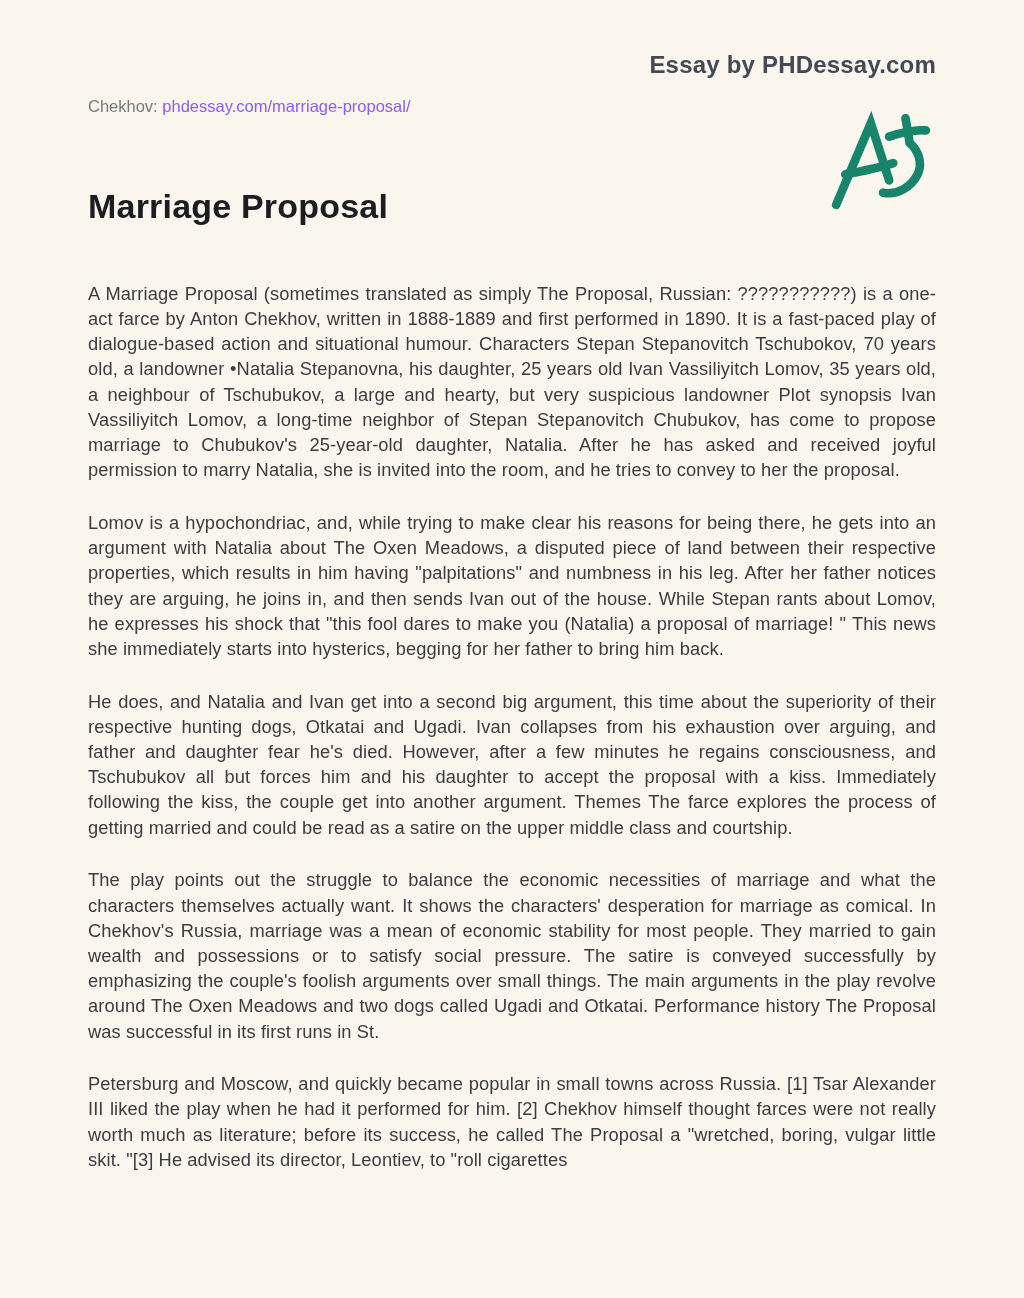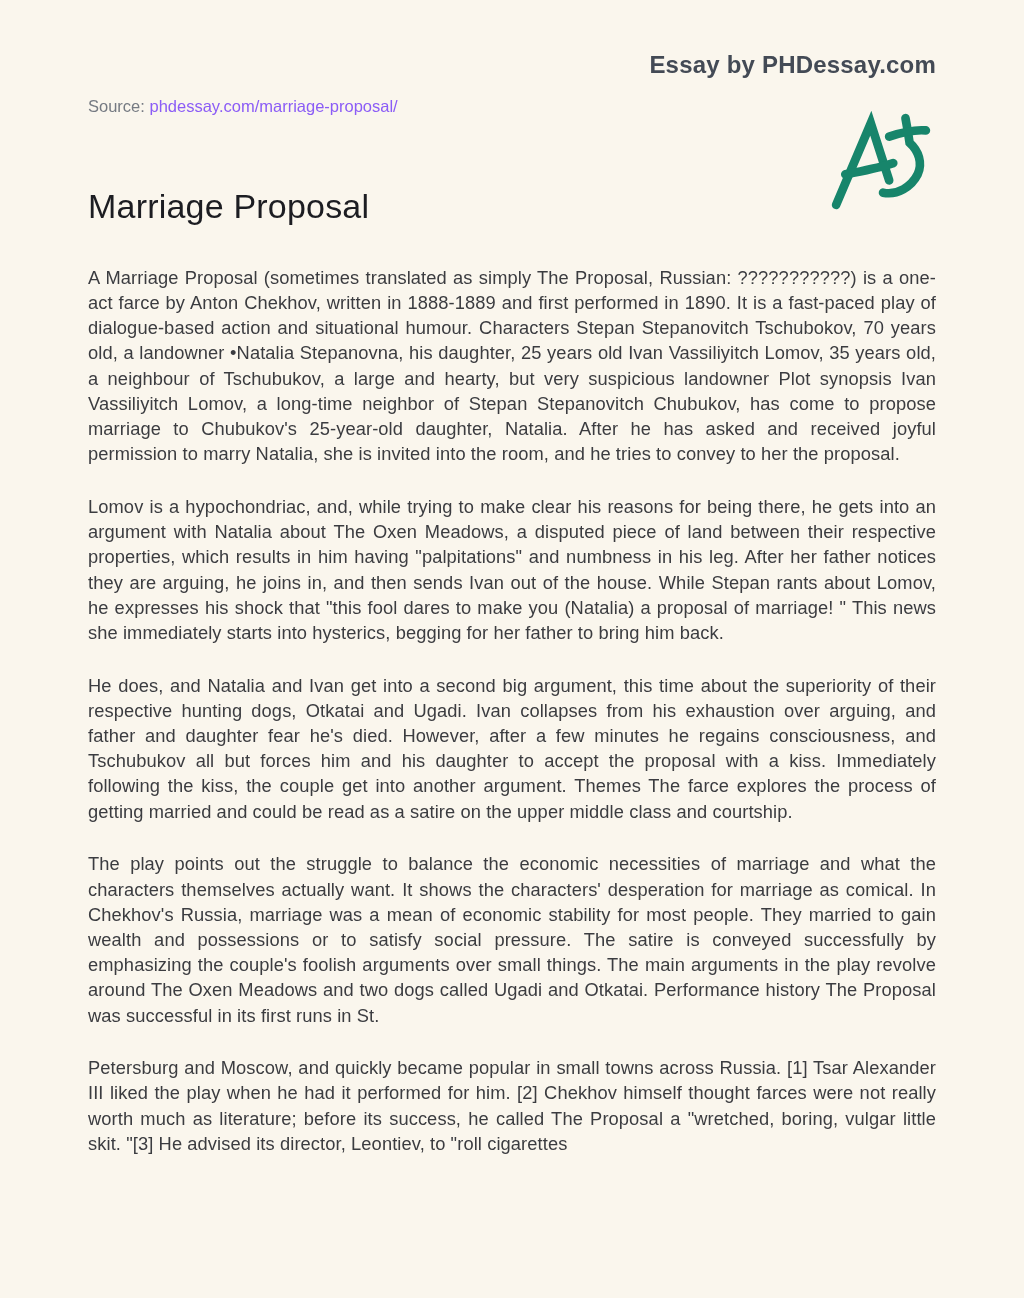--- a/index.html
+++ b/index.html
@@ -43,45 +43,45 @@
     top: 58px;
     right: 92px;
     width: 102px;
     height: 104px;
   }
   .logo svg { width: 100%; height: 100%; display: block; }
   .essay-title {
     margin: 70px 0 0 0;
     font-size: 34px;
     line-height: 1.2;
-    font-weight: 400;
+    font-weight: 700;
     color: #1c1d22;
     letter-spacing: 0.2px;
   }
-  .content { margin-top: 38px; }
+  .content { margin-top: 54px; }
   .content p {
     margin: 0 0 27.5px 0;
     font-size: 18.3px;
     line-height: 25.2px;
     color: #3b3c40;
     text-align: justify;
     letter-spacing: 0.1px;
   }
   .content p:last-child { margin-bottom: 0; }
 </style>
 </head>
 <body>
 
 <div class="page-clip">
   <div class="inner">
 
     <header>
       <h1 class="site-title">Essay by PHDessay.com</h1>
       <div class="source-line">
-        <span>Source:</span>
+        <span>Chekhov:</span>
         <a>phdessay.com/marriage-proposal/</a>
       </div>
       <div class="logo">
         <svg viewBox="0 0 100 100" fill="none" stroke="#17856b" stroke-width="8.5" stroke-linecap="round">
 
           <path d="M 6 94 L 40 14 L 58 70"></path>
           <path d="M 15 64 C 30 61, 48 58, 62 53"></path>
 
           <path d="M 74 9 C 76 20, 77 26, 78 33 C 87 41, 91 53, 86 64 C 80 76, 66 85, 52 82"></path>
 

